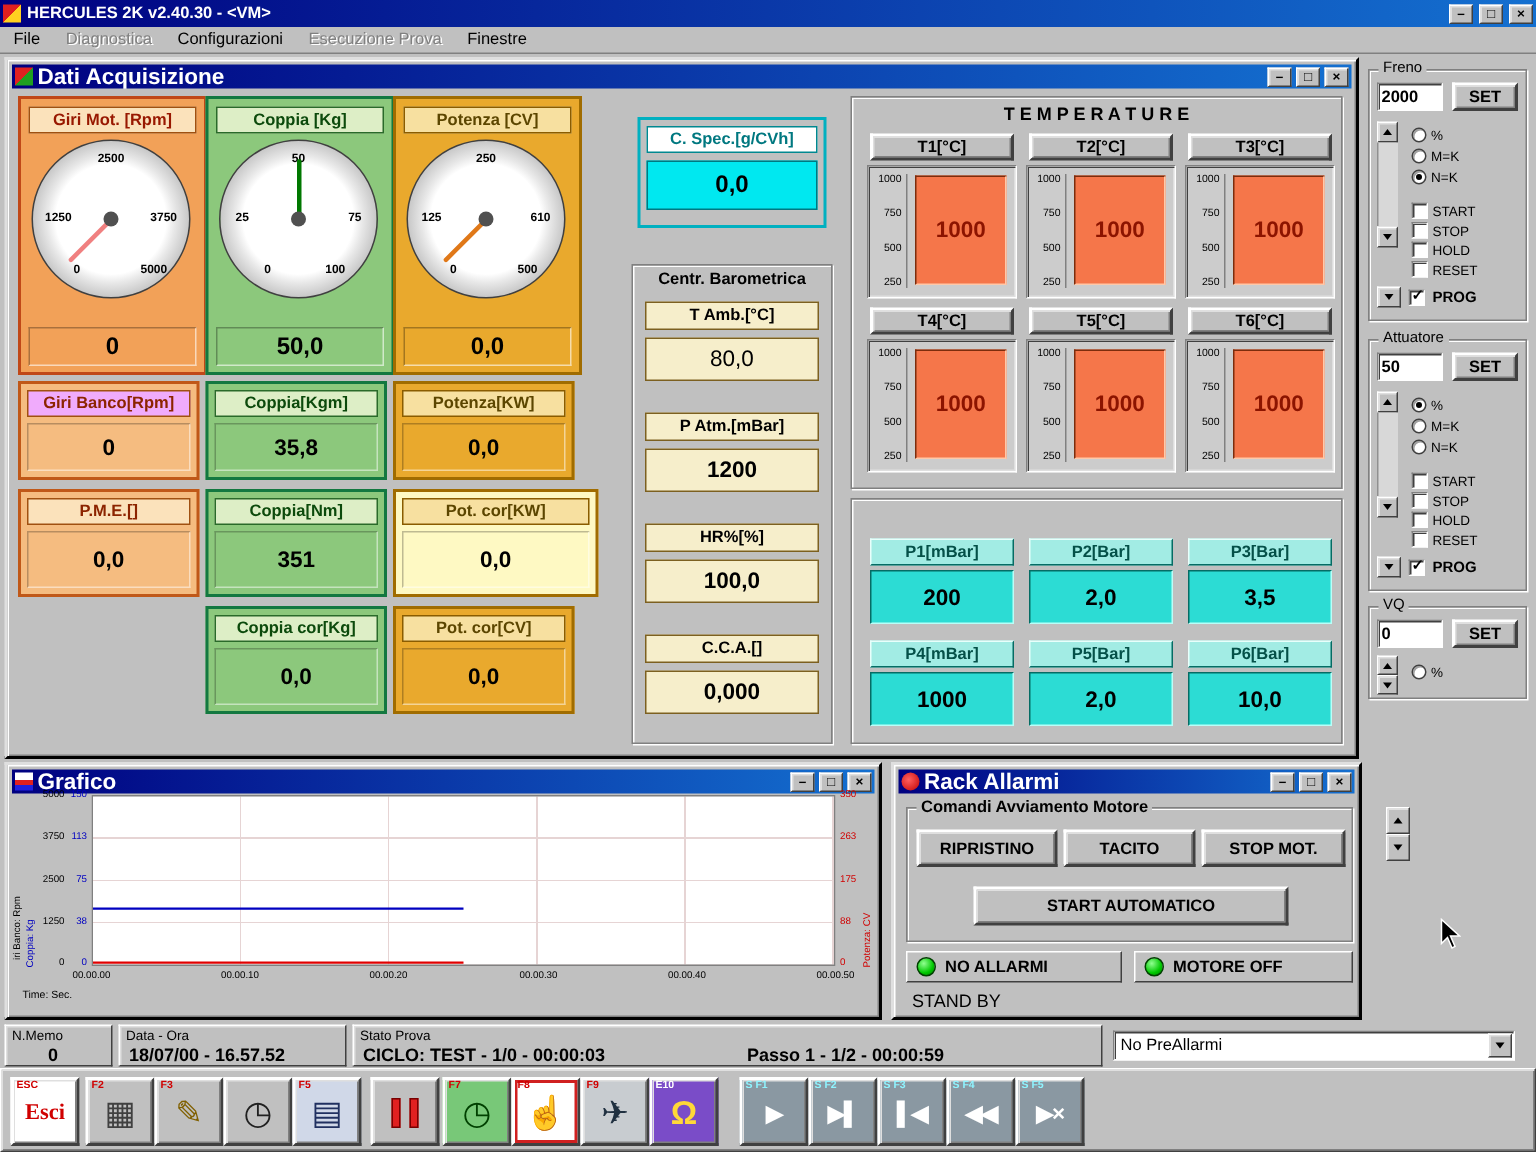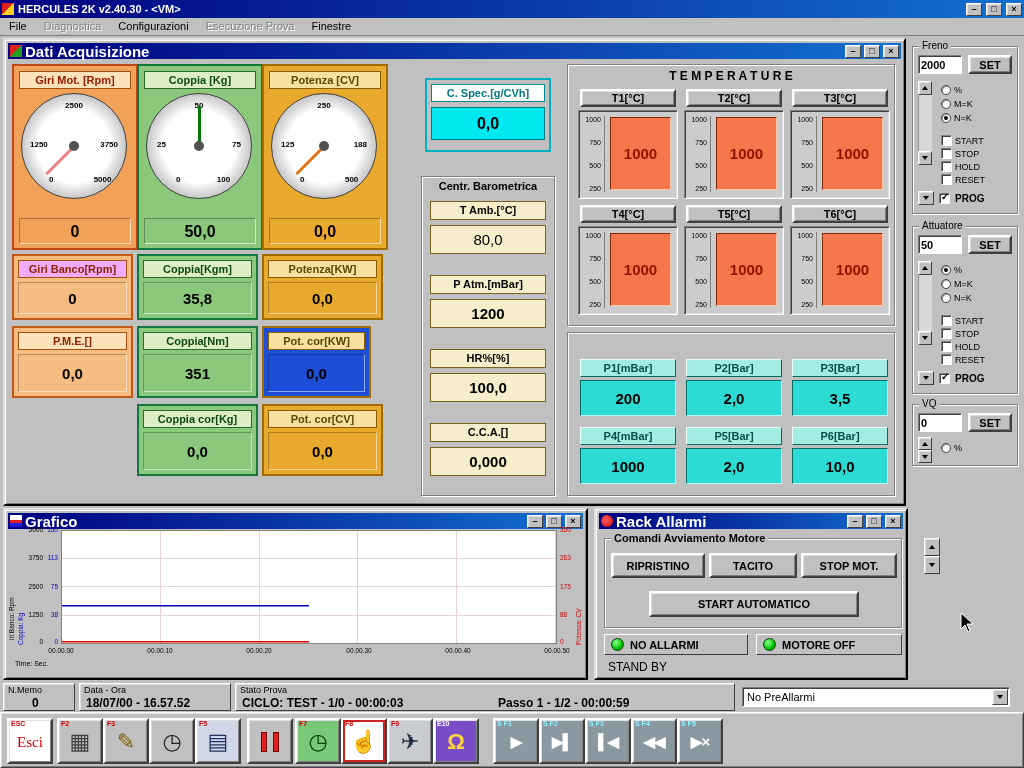--- a/index.html
+++ b/index.html
@@ -125,21 +125,21 @@
       <div class="hub"></div>
     </div>
     <div class="gvalue">50,0</div>
   </div>
 
   <div class="gpanel" style="left:257px;top:24px;background:#e9a92d;border-color:#a06c00">
     <div class="glabel" style="background:#f7e0a0;border-color:#8a5c00;color:#5c4600">Potenza [CV]</div>
     <div class="gdial">
       <span class="gt-lbl" style="top:7px;left:50%;transform:translateX(-50%)">250</span>
       <span class="gt-lbl" style="left:9px;top:44%">125</span>
-      <span class="gt-lbl" style="right:9px;top:44%">188</span>
+      <span class="gt-lbl" style="right:9px;top:44%">610</span>
       <span class="gt-lbl" style="left:27%;bottom:13%">0</span>
       <span class="gt-lbl" style="right:17%;bottom:13%">500</span>
       <div class="needle" style="background:#e07818;transform:rotate(-135deg)"></div>
       <div class="hub"></div>
     </div>
     <div class="gvalue">0,0</div>
   </div>
 
   <div class="fpanel" style="left:7px;top:214px;width:121px;height:66px;background:#f5bc80;border-color:#c05818">
     <div class="flabel" style="background:#f0abfc;border-color:#a05010;color:#8c2400">Giri Banco[Rpm]</div>
@@ -160,21 +160,21 @@
   </div>
   <div class="fpanel" style="left:132px;top:364px;width:121px;height:72px;background:#8cc87c;border-color:#137840">
     <div class="flabel" style="background:#ddeec6;border-color:#2a6a2a;color:#0c4a0c">Coppia cor[Kg]</div>
     <div class="fvalue">0,0</div>
   </div>
 
   <div class="fpanel" style="left:257px;top:214px;width:121px;height:66px;background:#e9a92d;border-color:#a06c00">
     <div class="flabel" style="background:#f7e0a0;border-color:#8a5c00;color:#5c4600">Potenza[KW]</div>
     <div class="fvalue">0,0</div>
   </div>
-  <div class="fpanel" style="left:257px;top:286px;width:109px;height:72px;background:#1d4ed8;border-color:#a06c00">
+  <div class="fpanel" style="left:257px;top:286px;width:137px;height:72px;background:#fef9c3;border-color:#a06c00">
     <div class="flabel" style="background:#f7e0a0;border-color:#8a5c00;color:#5c4600">Pot. cor[KW]</div>
     <div class="fvalue">0,0</div>
   </div>
   <div class="fpanel" style="left:257px;top:364px;width:121px;height:72px;background:#e9a92d;border-color:#a06c00">
     <div class="flabel" style="background:#f7e0a0;border-color:#8a5c00;color:#5c4600">Pot. cor[CV]</div>
     <div class="fvalue">0,0</div>
   </div>
 
   <div class="abs" style="left:420px;top:38px;width:126px;height:74px;border:2px solid #00b0c0;background:#c0c0c0;padding:4px">
     <div style="height:18px;background:#fff;border:1px solid #008890;color:#007880;font-weight:bold;font-size:11px;line-height:16px;text-align:center">C. Spec.[g/CVh]</div>
@@ -515,21 +515,21 @@
 <div class="abs" style="left:742px;top:687px;width:268px;height:20px;background:#ffffff;border:1px solid;border-color:#808080 #fff #fff #808080;box-shadow:inset 1px 1px 0 #404040;display:flex;align-items:center">
   <span style="flex:1;padding-left:4px;font-size:11px">No PreAllarmi</span>
   <div class="sbtn" style="width:16px;height:16px;margin-right:1px">
       <div class="arr-dn"></div>
     </div>
 </div>
 
 <div class="abs out" style="left:0;top:712px;width:1024px;height:56px">
   <div class="tbbtn" style="left:6px;background:#ffffff">
     <span class="tbkey">ESC</span>
-    <div class="tbglyph" style="color:#d00000;font-size:15px;font-weight:normal;font-family:'Liberation Serif',serif">Esci</div>
+    <div class="tbglyph" style="color:#d00000;font-size:15px;font-weight:bold;font-family:'Liberation Serif',serif">Esci</div>
   </div>
   <div class="tbbtn" style="left:56px">
     <span class="tbkey">F2</span>
     <div class="tbglyph" style="color:#404040">▦</div>
   </div>
   <div class="tbbtn" style="left:102px">
     <span class="tbkey">F3</span>
     <div class="tbglyph" style="color:#806000">✎</div>
   </div>
   <div class="tbbtn" style="left:148px">

